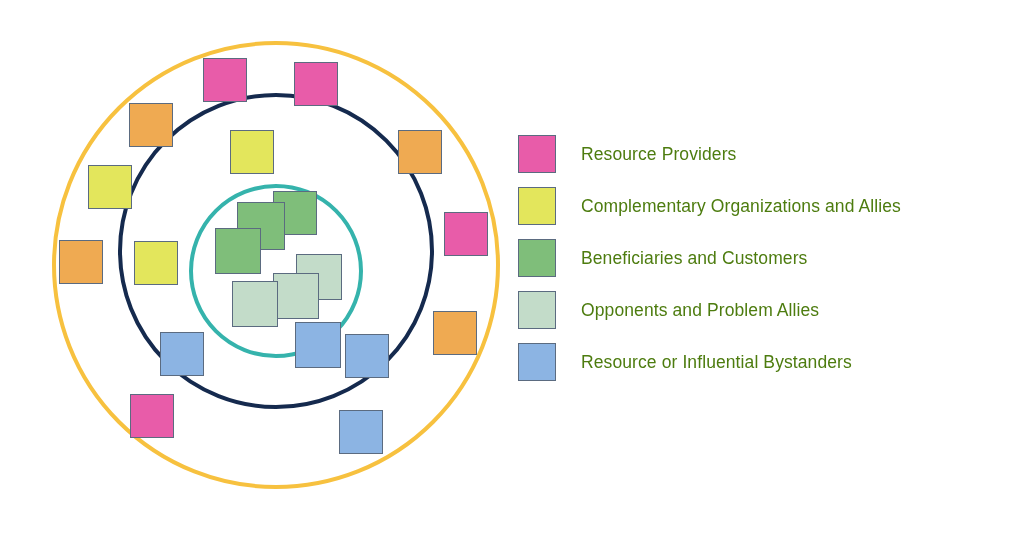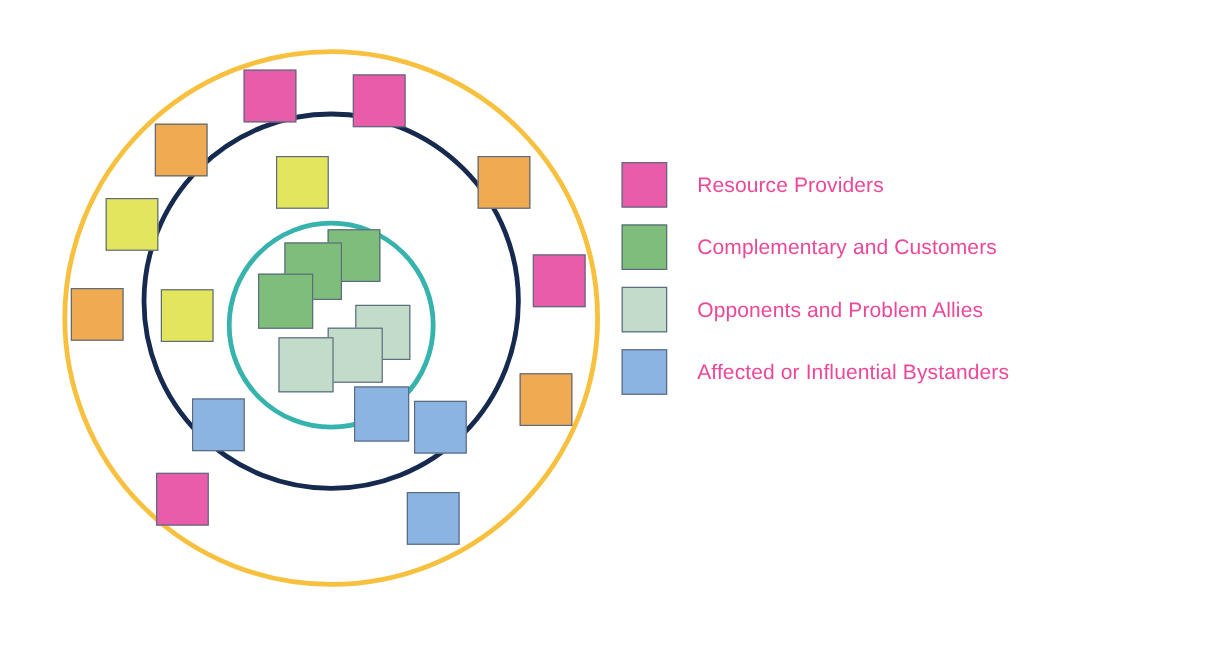--- a/index.html
+++ b/index.html
@@ -56,21 +56,21 @@
   .legend-swatch {
     width: 38px;
     height: 38px;
     box-sizing: border-box;
     border: 1.6px solid #5b6b80;
     flex: 0 0 auto;
   }
   .legend-label {
     margin-left: 25px;
     font-size: 17.5px;
-    color: #ec4899;
+    color: #4d7c0f;
     letter-spacing: 0.1px;
     white-space: nowrap;
     font-family: "Liberation Sans", sans-serif;
   }
 </style>
 </head>
 <body>
 
 <div id="stage">
 
@@ -106,26 +106,30 @@
         <div class="node-square" style="left: 339px; top: 410px; width: 44px; height: 44px; background: rgb(140, 180, 227); border-color: rgb(91, 107, 128);"></div>
       </div>
   </div>
 
   <div id="legend">
       <div class="legend-row">
         <div class="legend-swatch" style="background: rgb(232, 92, 169); border-color: rgb(91, 107, 128);"></div>
         <span class="legend-label">Resource Providers</span>
       </div>
       <div class="legend-row">
+        <div class="legend-swatch" style="background: rgb(227, 230, 92); border-color: rgb(91, 107, 128);"></div>
+        <span class="legend-label">Complementary Organizations and Allies</span>
+      </div>
+      <div class="legend-row">
         <div class="legend-swatch" style="background: rgb(127, 190, 122); border-color: rgb(91, 107, 128);"></div>
-        <span class="legend-label">Complementary and Customers</span>
+        <span class="legend-label">Beneficiaries and Customers</span>
       </div>
       <div class="legend-row">
         <div class="legend-swatch" style="background: rgb(195, 220, 201); border-color: rgb(91, 107, 128);"></div>
         <span class="legend-label">Opponents and Problem Allies</span>
       </div>
       <div class="legend-row">
         <div class="legend-swatch" style="background: rgb(140, 180, 227); border-color: rgb(91, 107, 128);"></div>
-        <span class="legend-label">Affected or Influential Bystanders</span>
+        <span class="legend-label">Resource or Influential Bystanders</span>
       </div>
     </div>
 
 </div>
 
 </body></html>

